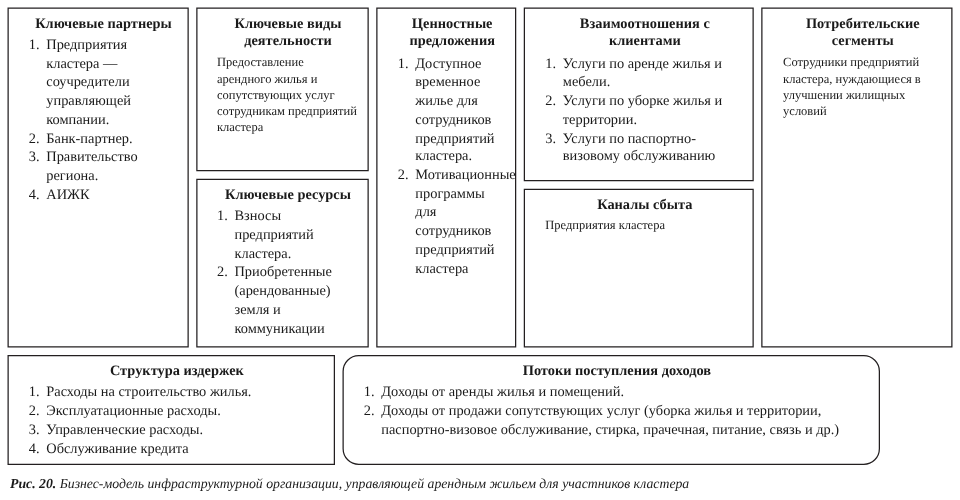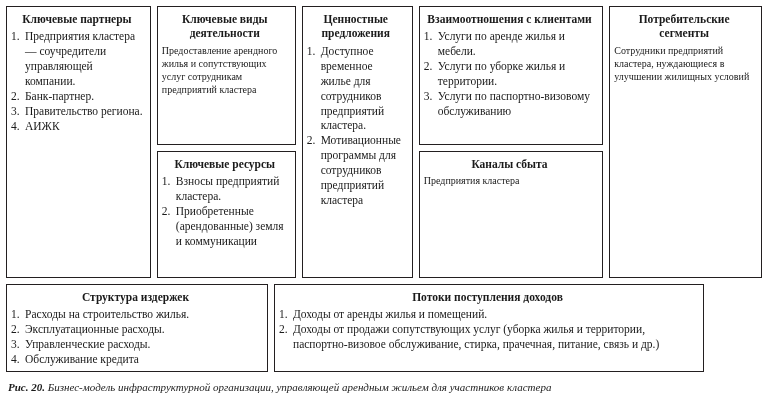--- a/index.html
+++ b/index.html
@@ -35,21 +35,21 @@
   .bmc-bottom {
     display: flex;
     flex-direction: row;
     align-items: stretch;
     margin-top: 6px;
     height: 88px;
   }
   .cell {
     border: 1px solid #231f20;
     box-sizing: border-box;
-    padding: 5px 7px 6px 4px;
+    padding: 5px 7px 6px 16px;
     font-size: 11.5px;
     line-height: 1.30;
   }
   .col {
     display: flex;
     flex-direction: column;
     box-sizing: border-box;
   }
   .col > .cell + .cell {
     margin-top: 6px;
@@ -65,21 +65,21 @@
   .c-partners .cell,
   .c-value .cell,
   .c-segments .cell { height: 100%; }
 
   .cell-activities { height: 139px; }
   .cell-resources  { flex: 1; }
   .cell-relations  { height: 139px; }
   .cell-channels   { flex: 1; }
 
   .cell-costs { width: 262px; }
-  .cell-revenue { width: 430px; margin-left: 6px; }
+  .cell-revenue { width: 430px; margin-left: 6px; border-radius: 13px; }
 
   .title {
     text-align: center;
     font-weight: bold;
     font-size: 11.5px;
     line-height: 1.25;
     margin: 0 0 3px 0;
   }
   .title.two-line { margin-bottom: 3px; }
 

